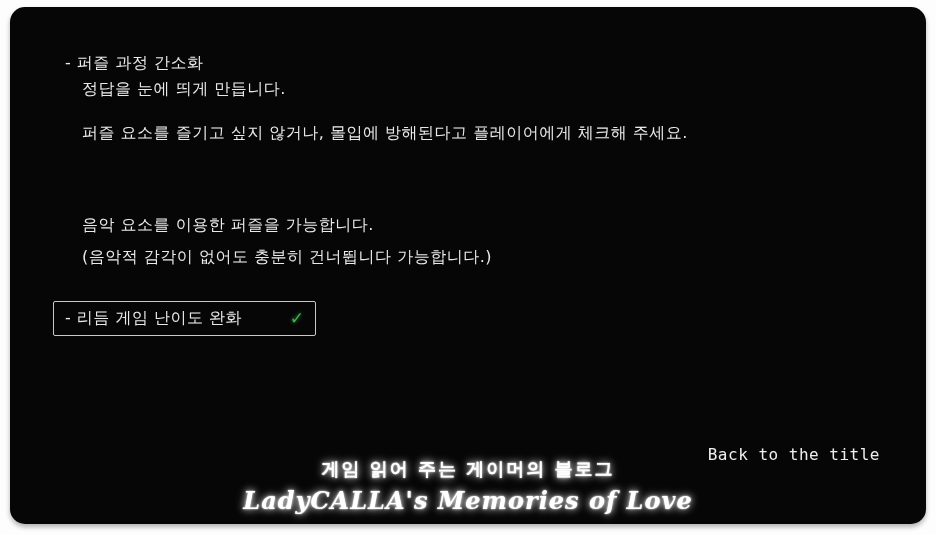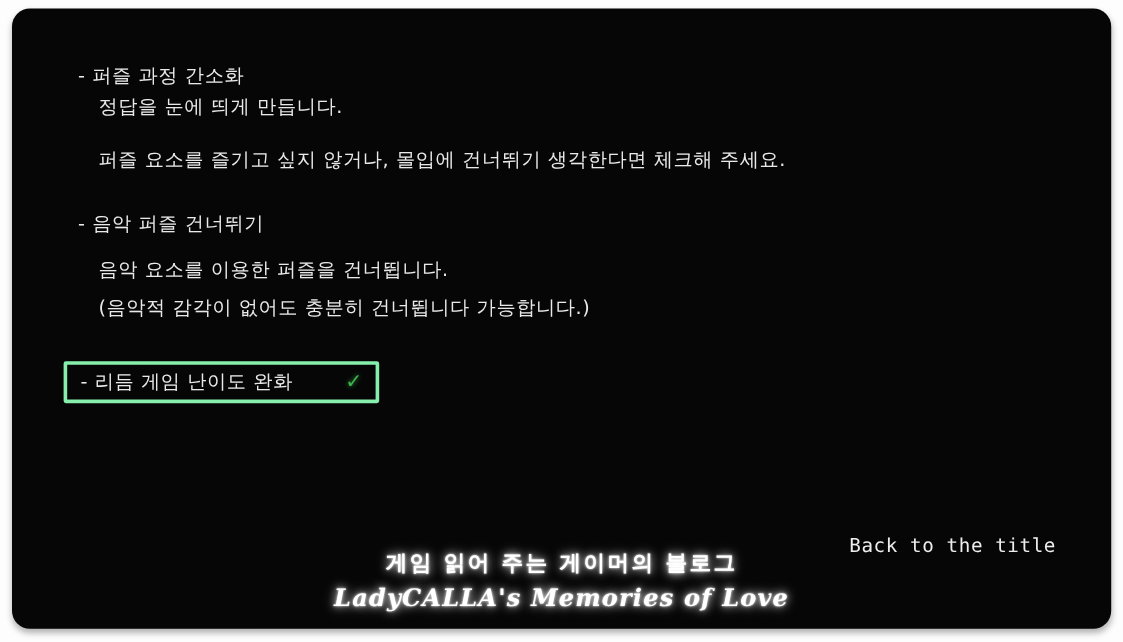--- a/index.html
+++ b/index.html
@@ -34,21 +34,21 @@
     letter-spacing: 0.5px;
     white-space: nowrap;
   }
   .opt-heading { }
   .select-box {
     position: absolute;
     left: 43px;
     top: 294px;
     width: 263px;
     height: 35px;
-    border: 3px solid #86efac;
+    border: 1px solid #86efac;
     border-radius: 2px;
     box-sizing: border-box;
     display: flex;
     align-items: center;
     cursor: pointer;
   }
   .select-box .box-label {
     color: #e9e9e9;
     font-size: 16px;
     letter-spacing: 0.5px;
@@ -93,38 +93,37 @@
   .blog-en {
     position: absolute;
     left: 0;
     right: 0;
     top: 479px;
     text-align: center;
     color: #ffffff;
     font-family: "DejaVu Serif", "Liberation Serif", serif;
     font-style: italic;
     font-weight: bold;
-    font-size: 20px;
+    font-size: 24px;
     letter-spacing: 1px;
     white-space: nowrap;
     text-shadow: 0 0 2px #ffffff, 0 0 7px rgba(255,255,255,0.85), 0 0 12px rgba(255,255,255,0.45);
   }
 </style>
 </head>
 <body>
 
 <div class="stage">
   <div class="panel">
 
     <div class="opt-heading" style="left:55px; top:47px;">- 퍼즐 과정 간소화</div>
     <div class="opt-desc" style="left:72px; top:73px;">정답을 눈에 띄게 만듭니다.</div>
-    <div class="opt-desc" style="left:72px; top:117px;">퍼즐 요소를 즐기고 싶지 않거나, 몰입에 건너뛰기 생각한다면 체크해 주세요.</div>
+    <div class="opt-desc" style="left:72px; top:117px;">퍼즐 요소를 즐기고 싶지 않거나, 몰입에 방해된다고 플레이어에게 체크해 주세요.</div>
 
-    <div class="opt-heading" style="left:55px; top:171px;">- 음악 퍼즐 건너뛰기</div>
-    <div class="opt-desc" style="left:72px; top:209px;">음악 요소를 이용한 퍼즐을 건너뜁니다.</div>
+    <div class="opt-desc" style="left:72px; top:209px;">음악 요소를 이용한 퍼즐을 가능합니다.</div>
     <div class="opt-desc" style="left:72px; top:241px;">(음악적 감각이 없어도 충분히 건너뜁니다 가능합니다.)</div>
 
     <div class="select-box">
       <span class="box-label">- 리듬 게임 난이도 완화</span>
       <span class="check">✓</span>
     </div>
 
     <div class="back-button">Back to the title</div>
 
     <div class="blog-kr">게임 읽어 주는 게이머의 블로그</div>

